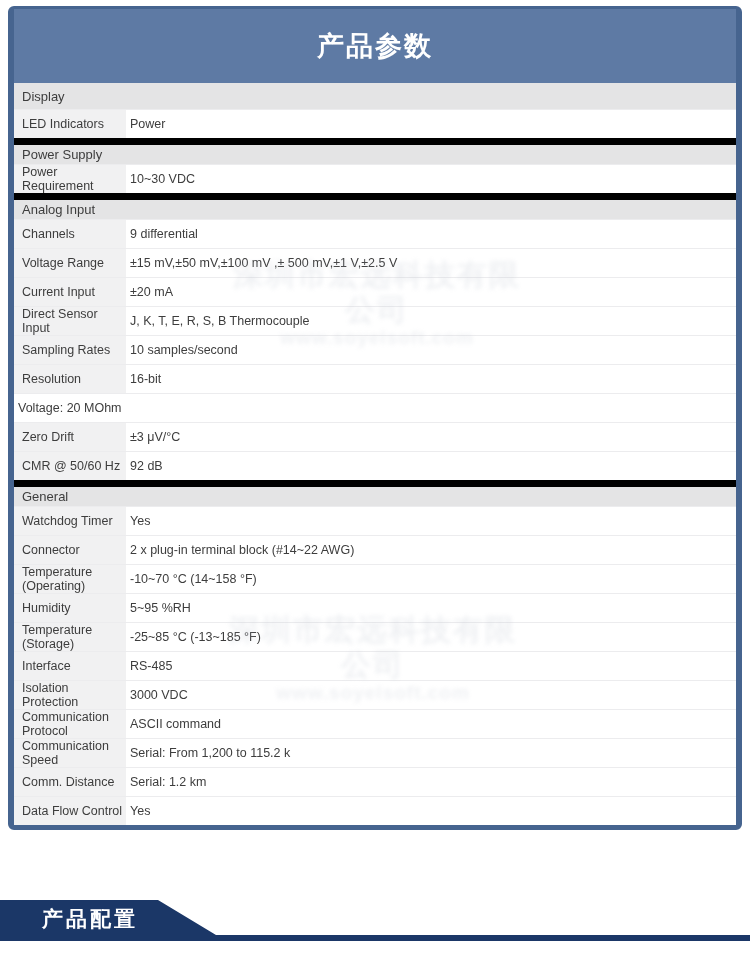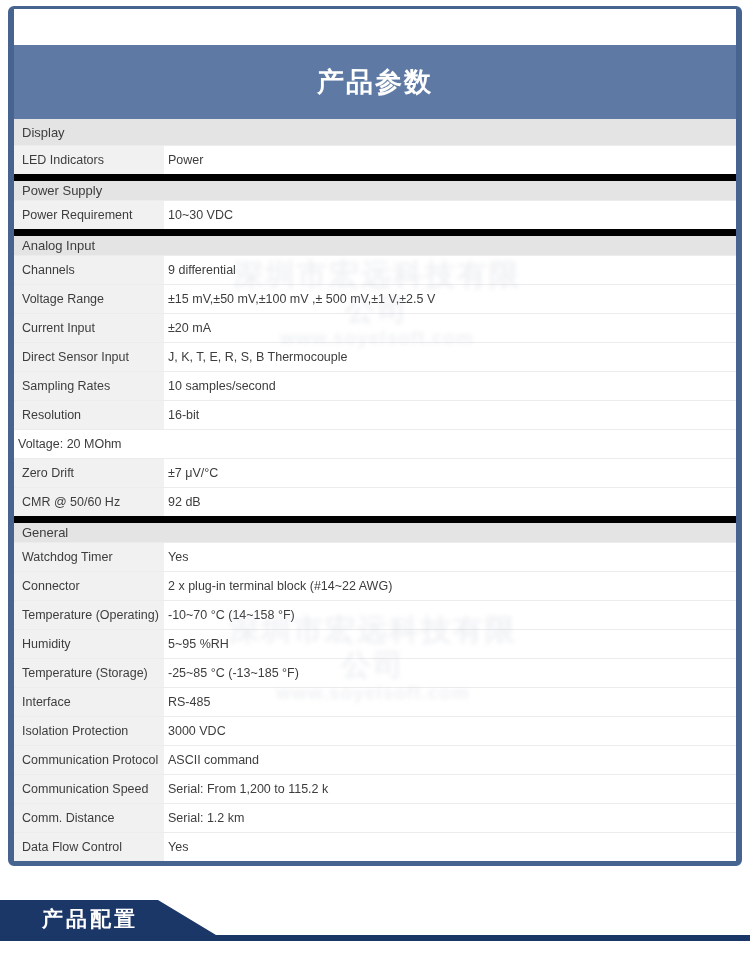--- a/index.html
+++ b/index.html
@@ -10,40 +10,40 @@
   }
   
   .spec-card{
     position:absolute;left:8px;top:6px;width:734px;
     border:3px solid var(--frame,#46648f);
     border-left-width:6px;border-right-width:6px;border-bottom-width:5px;
     border-radius:6px;overflow:hidden;background:#ffffff;box-sizing:border-box;
   }
   .spec-header{
     height:74px;background:var(--header-bg,#5e7aa4);
-    display:flex;align-items:center;justify-content:center;margin-top:36px;
+    display:flex;align-items:center;justify-content:center;
   }
   .spec-header span{
     color:#ffffff;font-size:27px;font-weight:bold;letter-spacing:2px;
   }
   .spec-table{width:100%;}
   .section-row{
     height:26px;background:var(--section-bg,#e4e4e5);
     display:flex;align-items:center;
     border-top:7px solid #000000;box-sizing:border-box;
   }
   .section-row span{
     padding-left:8px;font-size:13px;color:#3d3d3d;
   }
   .spec-row{
     display:flex;height:29px;border-top:1px solid #ececee;box-sizing:border-box;
   }
   .spec-row:first-child,.section-row:first-child{border-top:none;}
   .row-label{
-    width:150px;background:var(--label-bg,#f1f1f2);
+    width:112px;background:var(--label-bg,#f1f1f2);
     display:flex;align-items:center;padding-left:8px;box-sizing:border-box;
     font-size:12.5px;color:#3d3d3d;flex-shrink:0;
   }
   .row-value{
     flex:1;background:#ffffff;display:flex;align-items:center;
     padding-left:4px;font-size:12.5px;color:#3d3d3d;box-sizing:border-box;
   }
   
   .watermark{
     position:absolute;width:310px;text-align:center;pointer-events:none;
@@ -111,21 +111,21 @@
       </div>
       <div class="spec-row">
         <div class="row-label">Resolution</div>
         <div class="row-value">16-bit</div>
       </div>
       <div class="spec-row">
         <div class="row-value">Voltage: 20 MOhm</div>
       </div>
       <div class="spec-row">
         <div class="row-label">Zero Drift</div>
-        <div class="row-value">±7 μV/°C</div>
+        <div class="row-value">±3 μV/°C</div>
       </div>
       <div class="spec-row">
         <div class="row-label">CMR @ 50/60 Hz</div>
         <div class="row-value">92 dB</div>
       </div>
       <div class="section-row">
         <span>General</span>
       </div>
       <div class="spec-row">
         <div class="row-label">Watchdog Timer</div>

